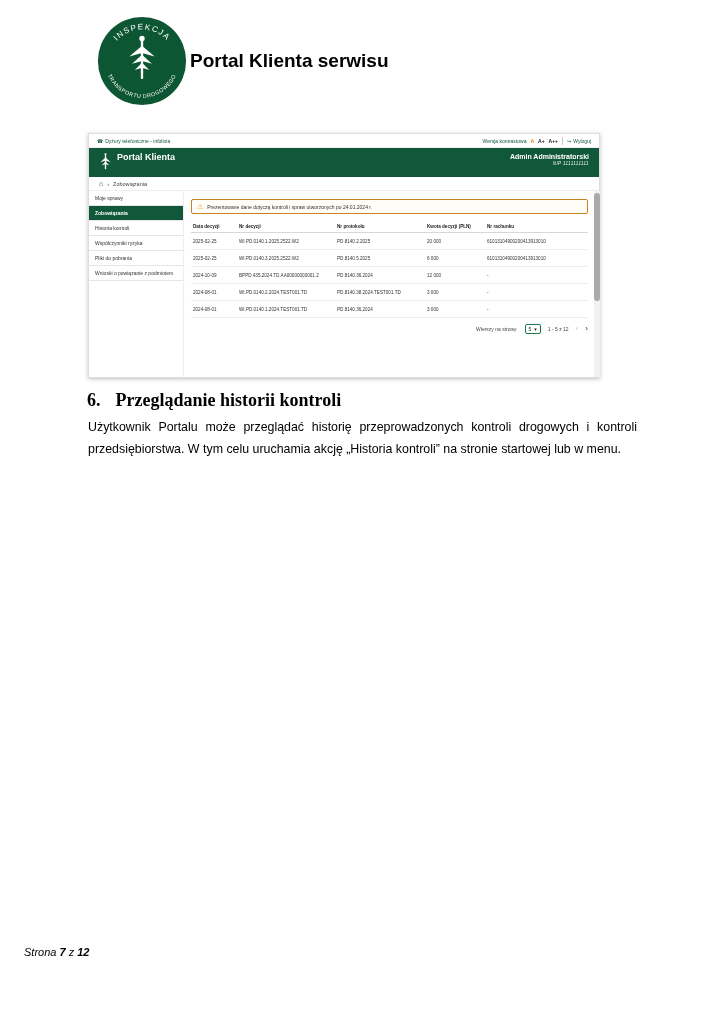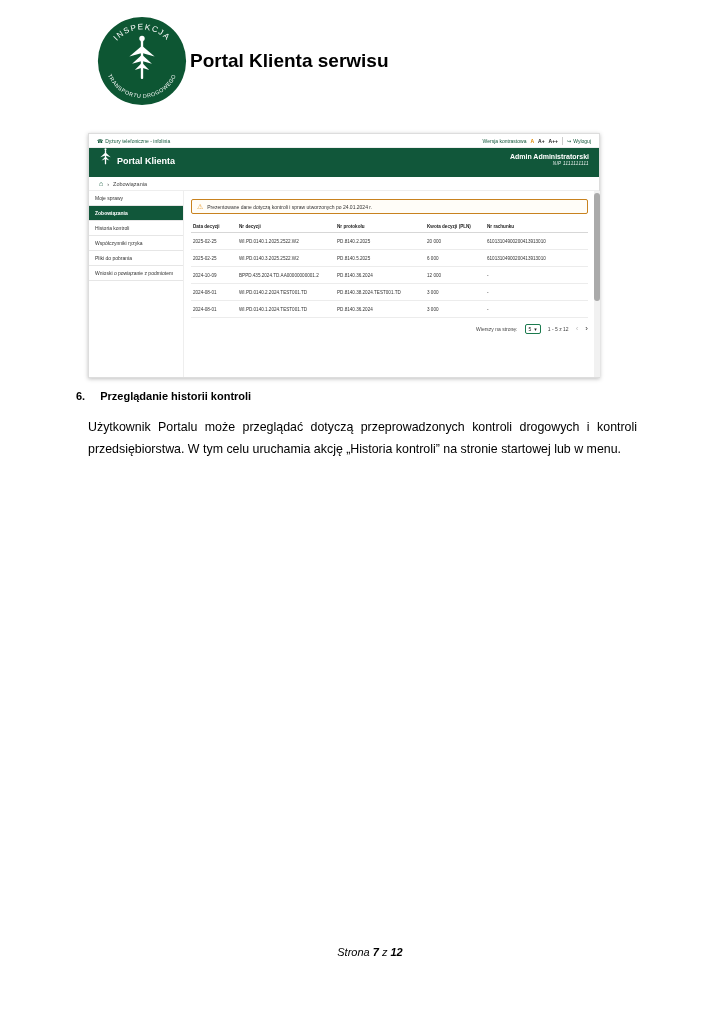--- a/index.html
+++ b/index.html
@@ -9,41 +9,41 @@
   }
   *{margin:0;padding:0;box-sizing:border-box;}
   body{background:#888;display:flex;justify-content:center;}
   .page{position:relative;width:723px;height:1024px;background:#fff;
     font-family:"Liberation Sans",sans-serif;overflow:hidden;}
 
   
   .logo{position:absolute;left:97px;top:16px;width:90px;height:90px;}
   .doc-title{position:absolute;left:190px;top:48px;width:365px;text-align:left;
     font-weight:bold;font-size:19px;line-height:26px;color:#000;}
-  .doc-heading{position:absolute;left:76px;top:390px;font-size:11px;font-weight:bold;color:#000;}
+  .doc-heading{position:absolute;left:87px;top:390px;font-size:18px;font-weight:bold;color:#000;font-family:Liberation Serif, serif;}
   .doc-heading .htext{margin-left:15px;}
   .doc-paragraph{position:absolute;left:88px;top:417px;width:549px;font-size:12.4px;
     line-height:21.5px;text-align:justify;color:#000;}
-  .page-footer{position:absolute;left:17px;right:0;top:946px;text-align:center;
-    font-size:11px;font-style:italic;color:#000;}
+  .page-footer{position:absolute;left:0;right:0;top:946px;
+    font-size:11px;font-style:italic;color:#000;padding-left:24px;}
   .page-footer b{font-weight:bold;}
 
   
   .shot{position:absolute;left:88px;top:133px;width:512px;height:245px;background:#fff;
     border:1px solid #ddd;box-shadow:0 1px 4px rgba(0,0,0,.25);
     display:flex;flex-direction:column;font-family:"Liberation Sans",sans-serif;}
   .topbar{height:14px;display:flex;align-items:center;justify-content:space-between;
     padding:0 8px;font-size:5px;border-bottom:1px solid #eee;color:#333;flex:0 0 auto;}
   .topbar .left,.topbar .right{display:flex;align-items:center;gap:4px;}
   .greenlink{color:var(--brand-green);display:flex;align-items:center;gap:2px;cursor:pointer;}
   .font-a{color:var(--accent-orange);font-weight:bold;}
   .font-ap,.font-app{color:#222;font-weight:bold;}
   .tb-div{width:1px;height:8px;background:#ccc;}
-  .appheader{height:29px;background:var(--brand-green);display:flex;align-items:flex-end;
-    padding:11px 10px;color:#fff;flex:0 0 auto;}
+  .appheader{height:29px;background:var(--brand-green);display:flex;align-items:flex-start;
+    padding:4px 10px;color:#fff;flex:0 0 auto;}
   .brand{font-size:9px;font-weight:bold;margin-left:5px;}
   .hdr-right{margin-left:auto;text-align:right;}
   .user{font-size:7px;font-weight:bold;line-height:9px;}
   .nip{font-size:4.5px;font-style:italic;opacity:.92;letter-spacing:.4px;}
   .crumbs{height:14px;display:flex;align-items:center;gap:4px;padding:0 10px;
     font-size:5.5px;color:#444;border-bottom:1px solid #eee;flex:0 0 auto;}
   .crumb-home{color:var(--brand-green);font-size:7px;}
   .shot-body{flex:1;display:flex;position:relative;min-height:0;}
   .side{width:95px;border-right:1px solid #eee;flex:0 0 auto;}
   .side-item{padding:4px 6px;font-size:5px;line-height:6px;color:#333;
@@ -237,21 +237,21 @@
       <div class="scrollbar">
         <div class="scroll-thumb"></div>
       </div>
     </div>
   </div>
 
   <div class="doc-heading">
     <span>6.</span><span class="htext">Przeglądanie historii kontroli</span>
   </div>
 
-  <div class="doc-paragraph">Użytkownik Portalu może przeglądać dotyczą przeprowadzonych kontroli drogowych i kontroli przedsiębiorstwa. W tym celu uruchamia akcję „Historia kontroli” na stronie startowej lub w menu.</div>
+  <div class="doc-paragraph">Użytkownik Portalu może przeglądać historię przeprowadzonych kontroli drogowych i kontroli przedsiębiorstwa. W tym celu uruchamia akcję „Historia kontroli” na stronie startowej lub w menu.</div>
 
   <div class="page-footer">
     <span>Strona</span>
     <b>7</b>
     <span>z</span>
     <b>12</b>
   </div>
 
 </div>
 

